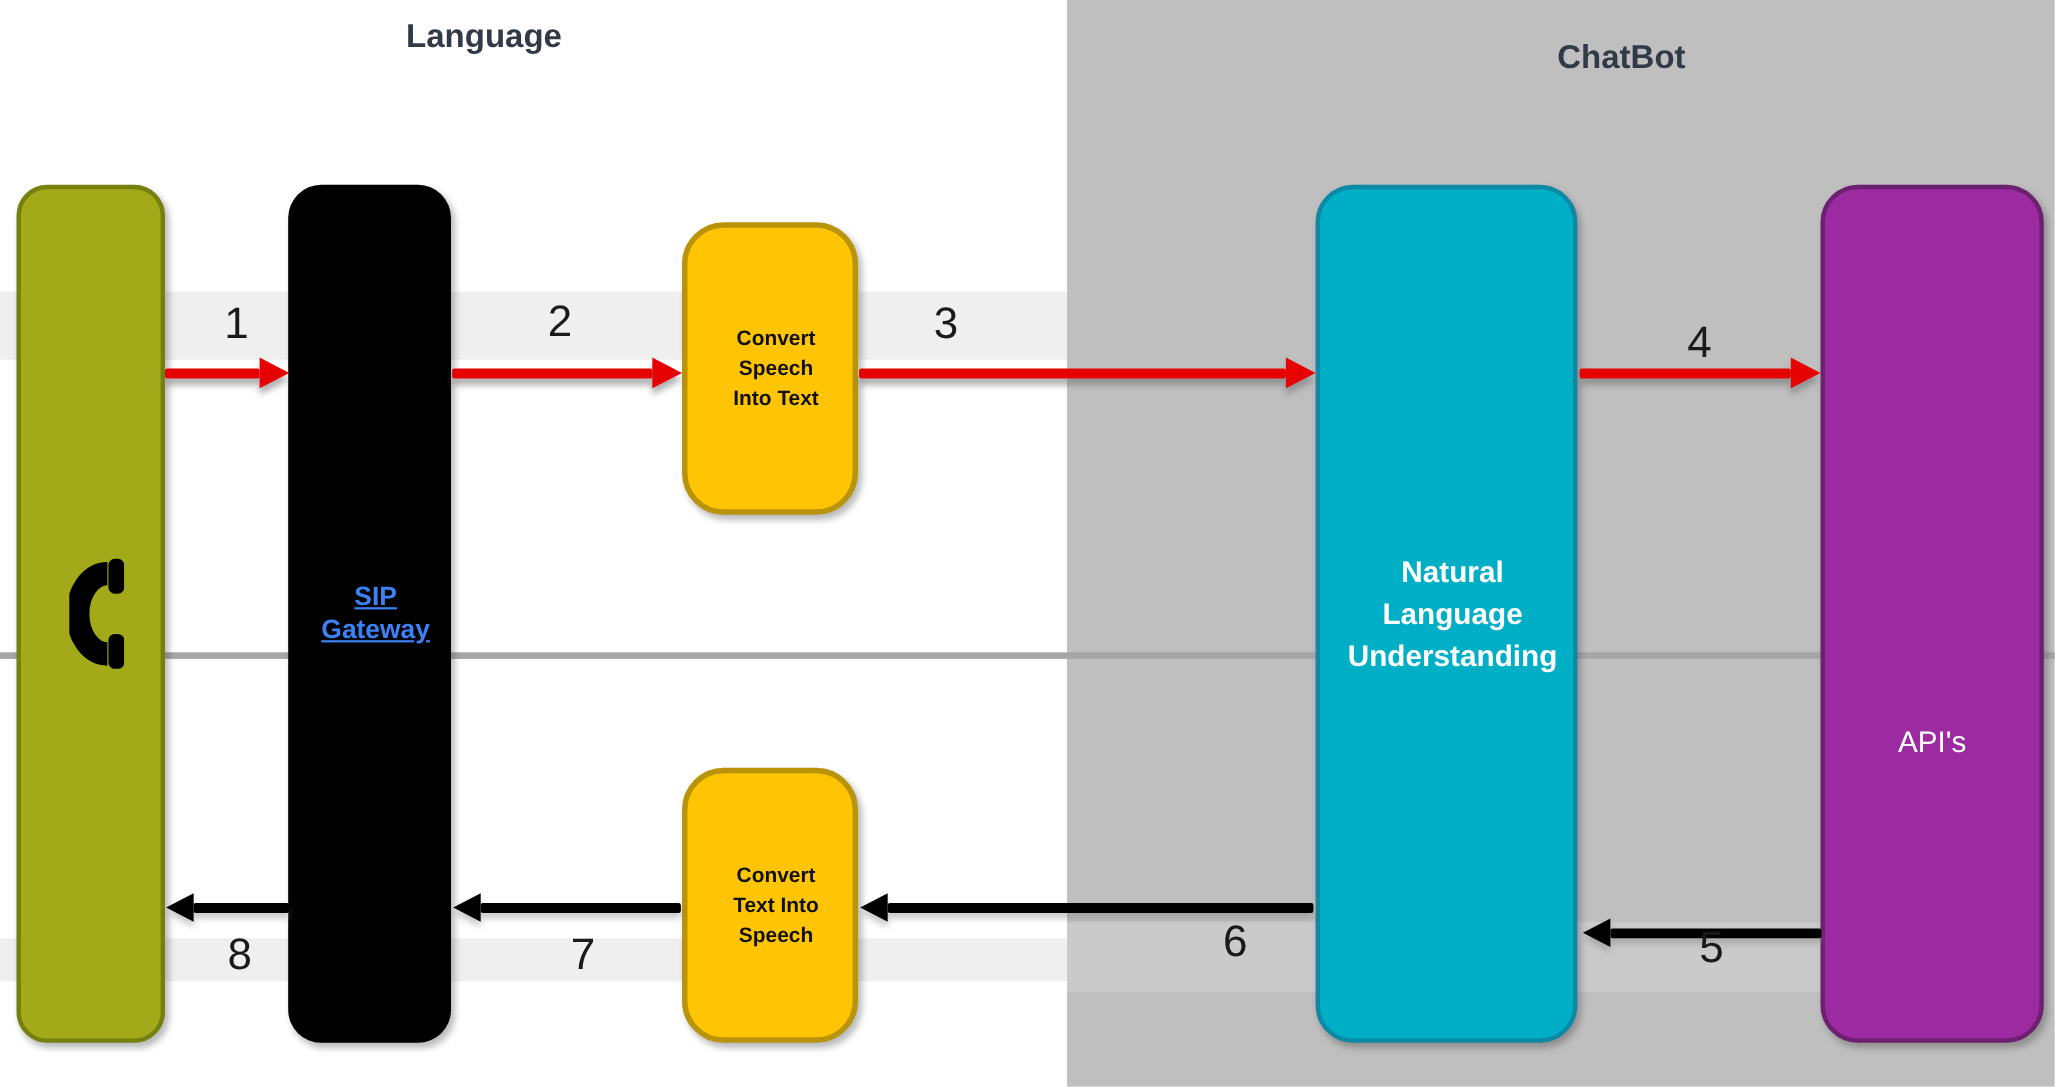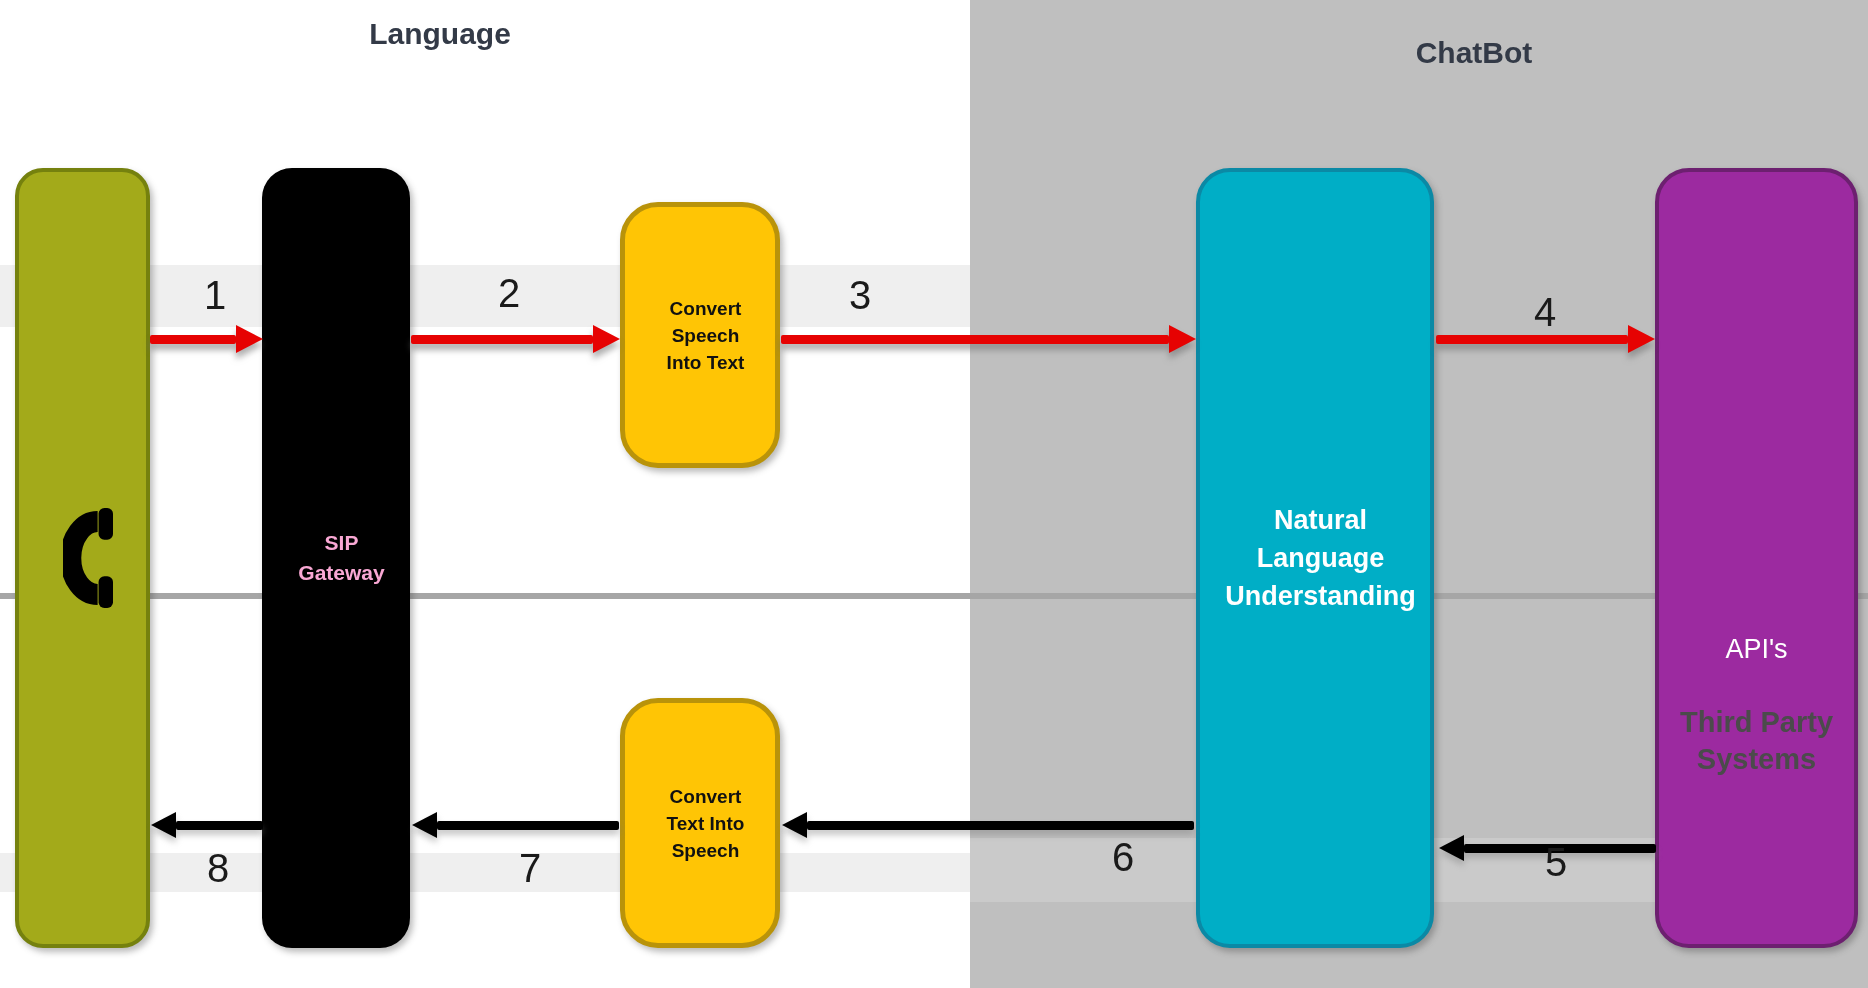--- a/index.html
+++ b/index.html
@@ -31,34 +31,34 @@
   .node{
     border-radius:30px;box-sizing:border-box;
     box-shadow:3px 4px 6px rgba(60,60,60,.35);
     display:flex;align-items:center;justify-content:center;
     text-align:center;white-space:pre-line;padding-left:11px;
   }
   .node-caller{left:15px;top:168px;width:135px;height:780px;
     background:#a3aa1a;border:4px solid #75810e;border-radius:28px;}
   .node-sip{left:262px;top:168px;width:148px;height:780px;
     background:#000000;border-radius:30px;
-    color:#f9a8d4;font-size:21px;font-weight:bold;line-height:30px;}
+    color:#3b82f6;font-size:24px;font-weight:bold;line-height:30px;text-decoration:underline;}
   .node-stt{left:620px;top:202px;width:160px;height:266px;
     background:#ffc505;border:5px solid #b9930a;border-radius:38px;
     color:#111111;font-size:19px;font-weight:bold;line-height:27px;}
   .node-tts{left:620px;top:698px;width:160px;height:250px;
     background:#ffc505;border:5px solid #b9930a;border-radius:38px;
     color:#111111;font-size:19px;font-weight:bold;line-height:27px;}
   .node-nlu{left:1196px;top:168px;width:238px;height:780px;
     background:#00aec6;border:4px solid #0b89a5;border-radius:34px;
     color:#ffffff;font-size:27px;font-weight:700;line-height:38px;}
   .node-api{left:1655px;top:168px;width:203px;height:780px;
     background:#9c2aa0;border:4px solid #6d2070;border-radius:34px;
     display:block;}
-  .api-top-label{position:absolute;left:0;top:462px;width:100%;
+  .api-top-label{position:absolute;left:0;top:488px;width:100%;
     text-align:center;color:#ffffff;font-size:27px;font-weight:400;}
   .api-main-label{position:absolute;left:0;top:532px;width:100%;
     text-align:center;color:#4b4b4b;font-size:29px;font-weight:bold;
     line-height:37px;white-space:pre-line;}
 
   
   .arrow{position:absolute;display:flex;align-items:center;}
   .arrow .line{flex:1;height:9px;border-radius:2px;}
   .arrow .head{width:0;height:0;}
   .arrow.red{filter:drop-shadow(0 6px 3px rgba(110,110,110,.55));}
@@ -114,22 +114,20 @@
 </div>
 
 <div class="abs node node-nlu">
   <span>Natural
 Language
 Understanding</span>
 </div>
 
 <div class="abs node node-api">
   <div class="api-top-label">API's</div>
-  <div class="api-main-label">Third Party
-Systems</div>
 </div>
 
 <div class="arrow red" style="left:150px;top:325px;width:113px;height:28px;">
   <div class="line"></div>
   <div class="head head-r"></div>
 </div>
 <div class="arrow red" style="left:411px;top:325px;width:209px;height:28px;">
   <div class="line"></div>
   <div class="head head-r"></div>
 </div>

